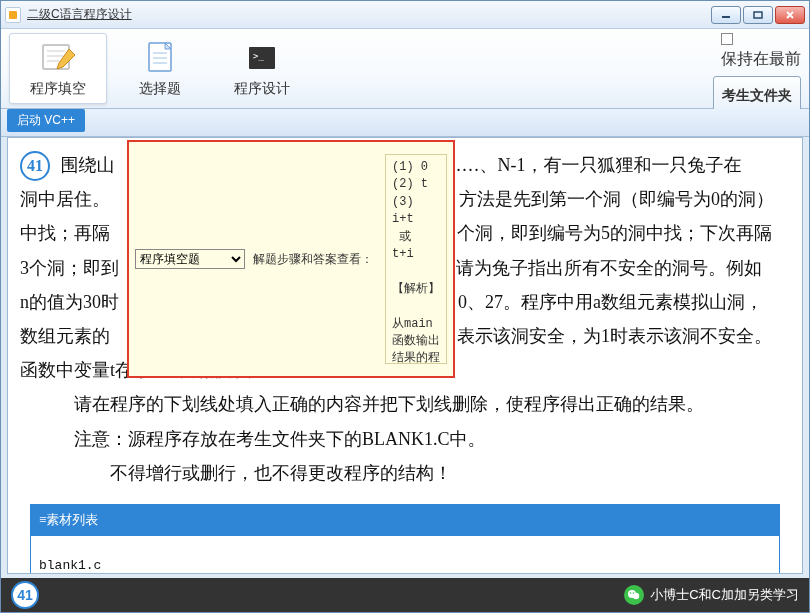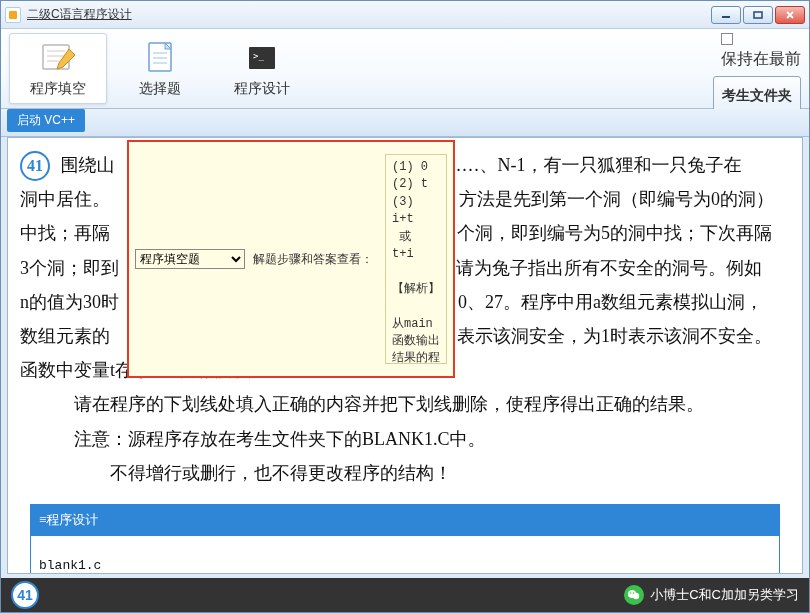--- a/index.html
+++ b/index.html
@@ -337,21 +337,21 @@
       <span>数组元素的</span>
       <span style="display:inline-block; width:338px;"></span>
       <span>表示该洞安全，为1时表示该洞不安全。</span>
     </p>
     <p>函数中变量t存放当前所隔洞数。</p>
     <p class="indent1">请在程序的下划线处填入正确的内容并把下划线删除，使程序得出正确的结果。</p>
     <p class="indent1">注意：源程序存放在考生文件夹下的BLANK1.C中。</p>
     <p class="indent1" style="padding-left:90px;">不得增行或删行，也不得更改程序的结构！</p>
 
     <div class="material">
-      <div class="material-header">≡程序设计</div>
+      <div class="material-header">≡素材列表</div>
       <div class="material-row">blank1.c</div>
     </div>
   </div>
 
   <div class="popup">
     <div class="popup-top">
       <select>
         <option>程序填空题</option>
       </select>
       <span>解题步骤和答案查看：</span>

